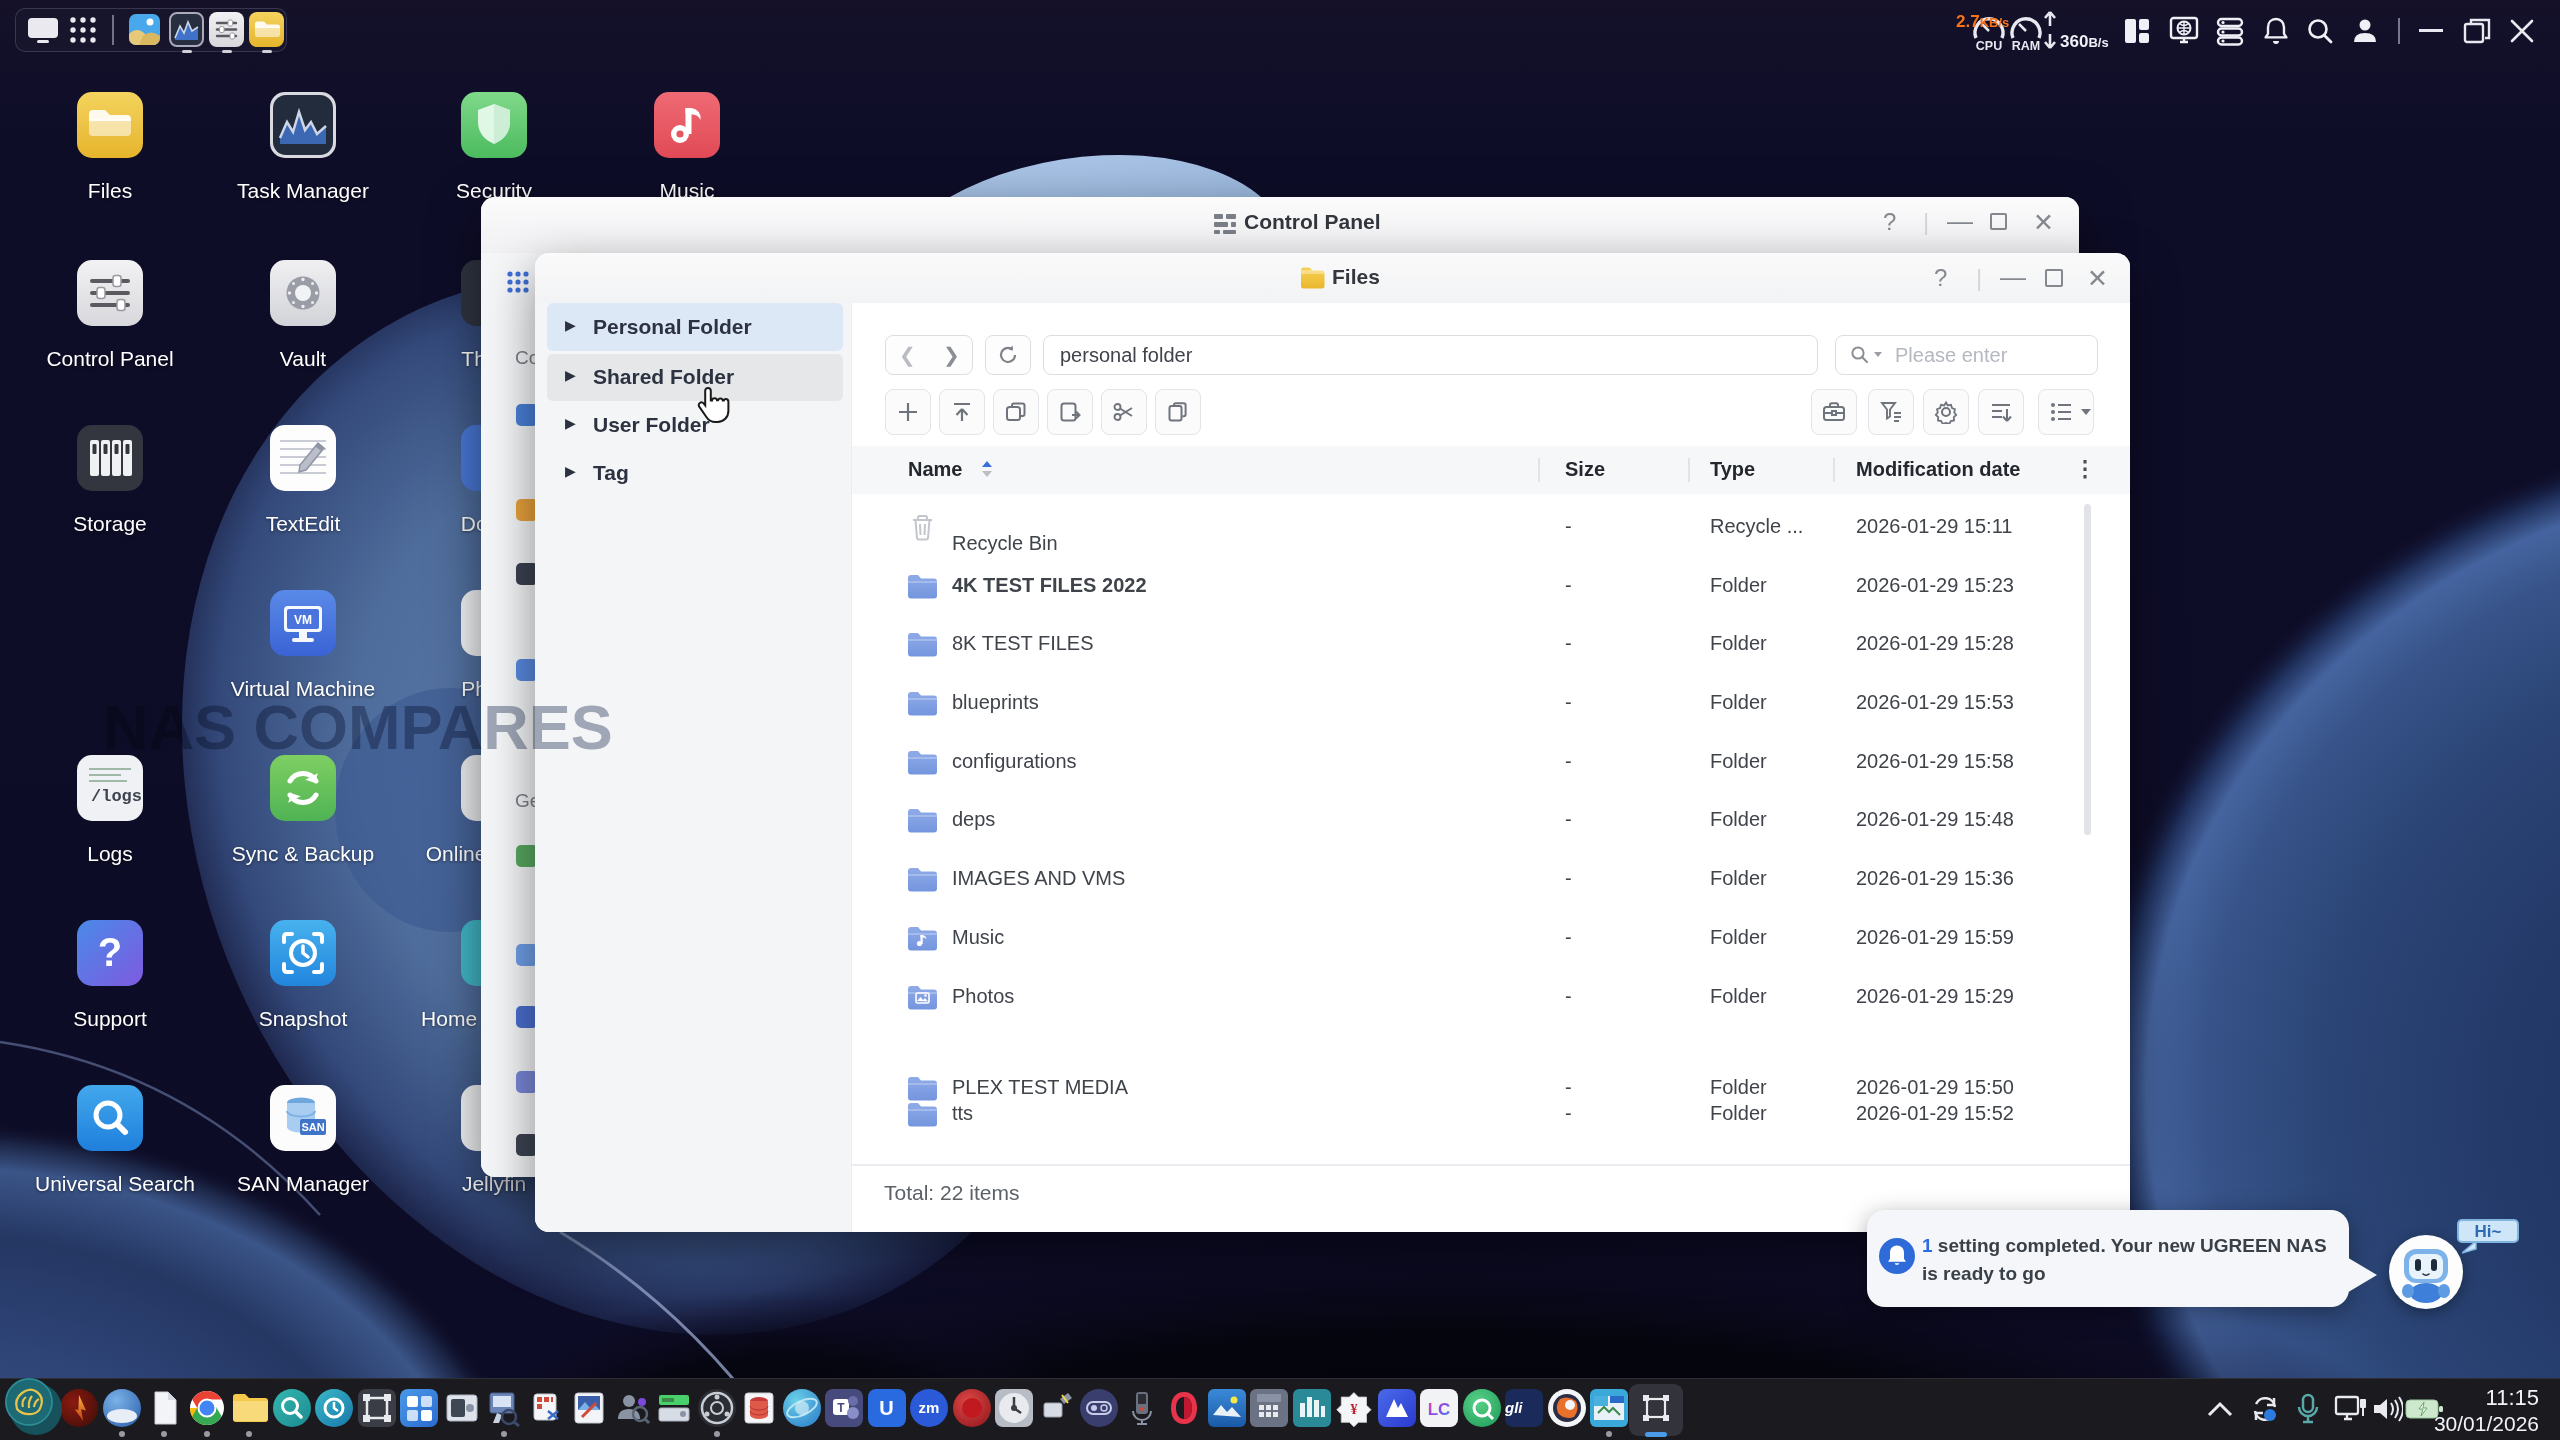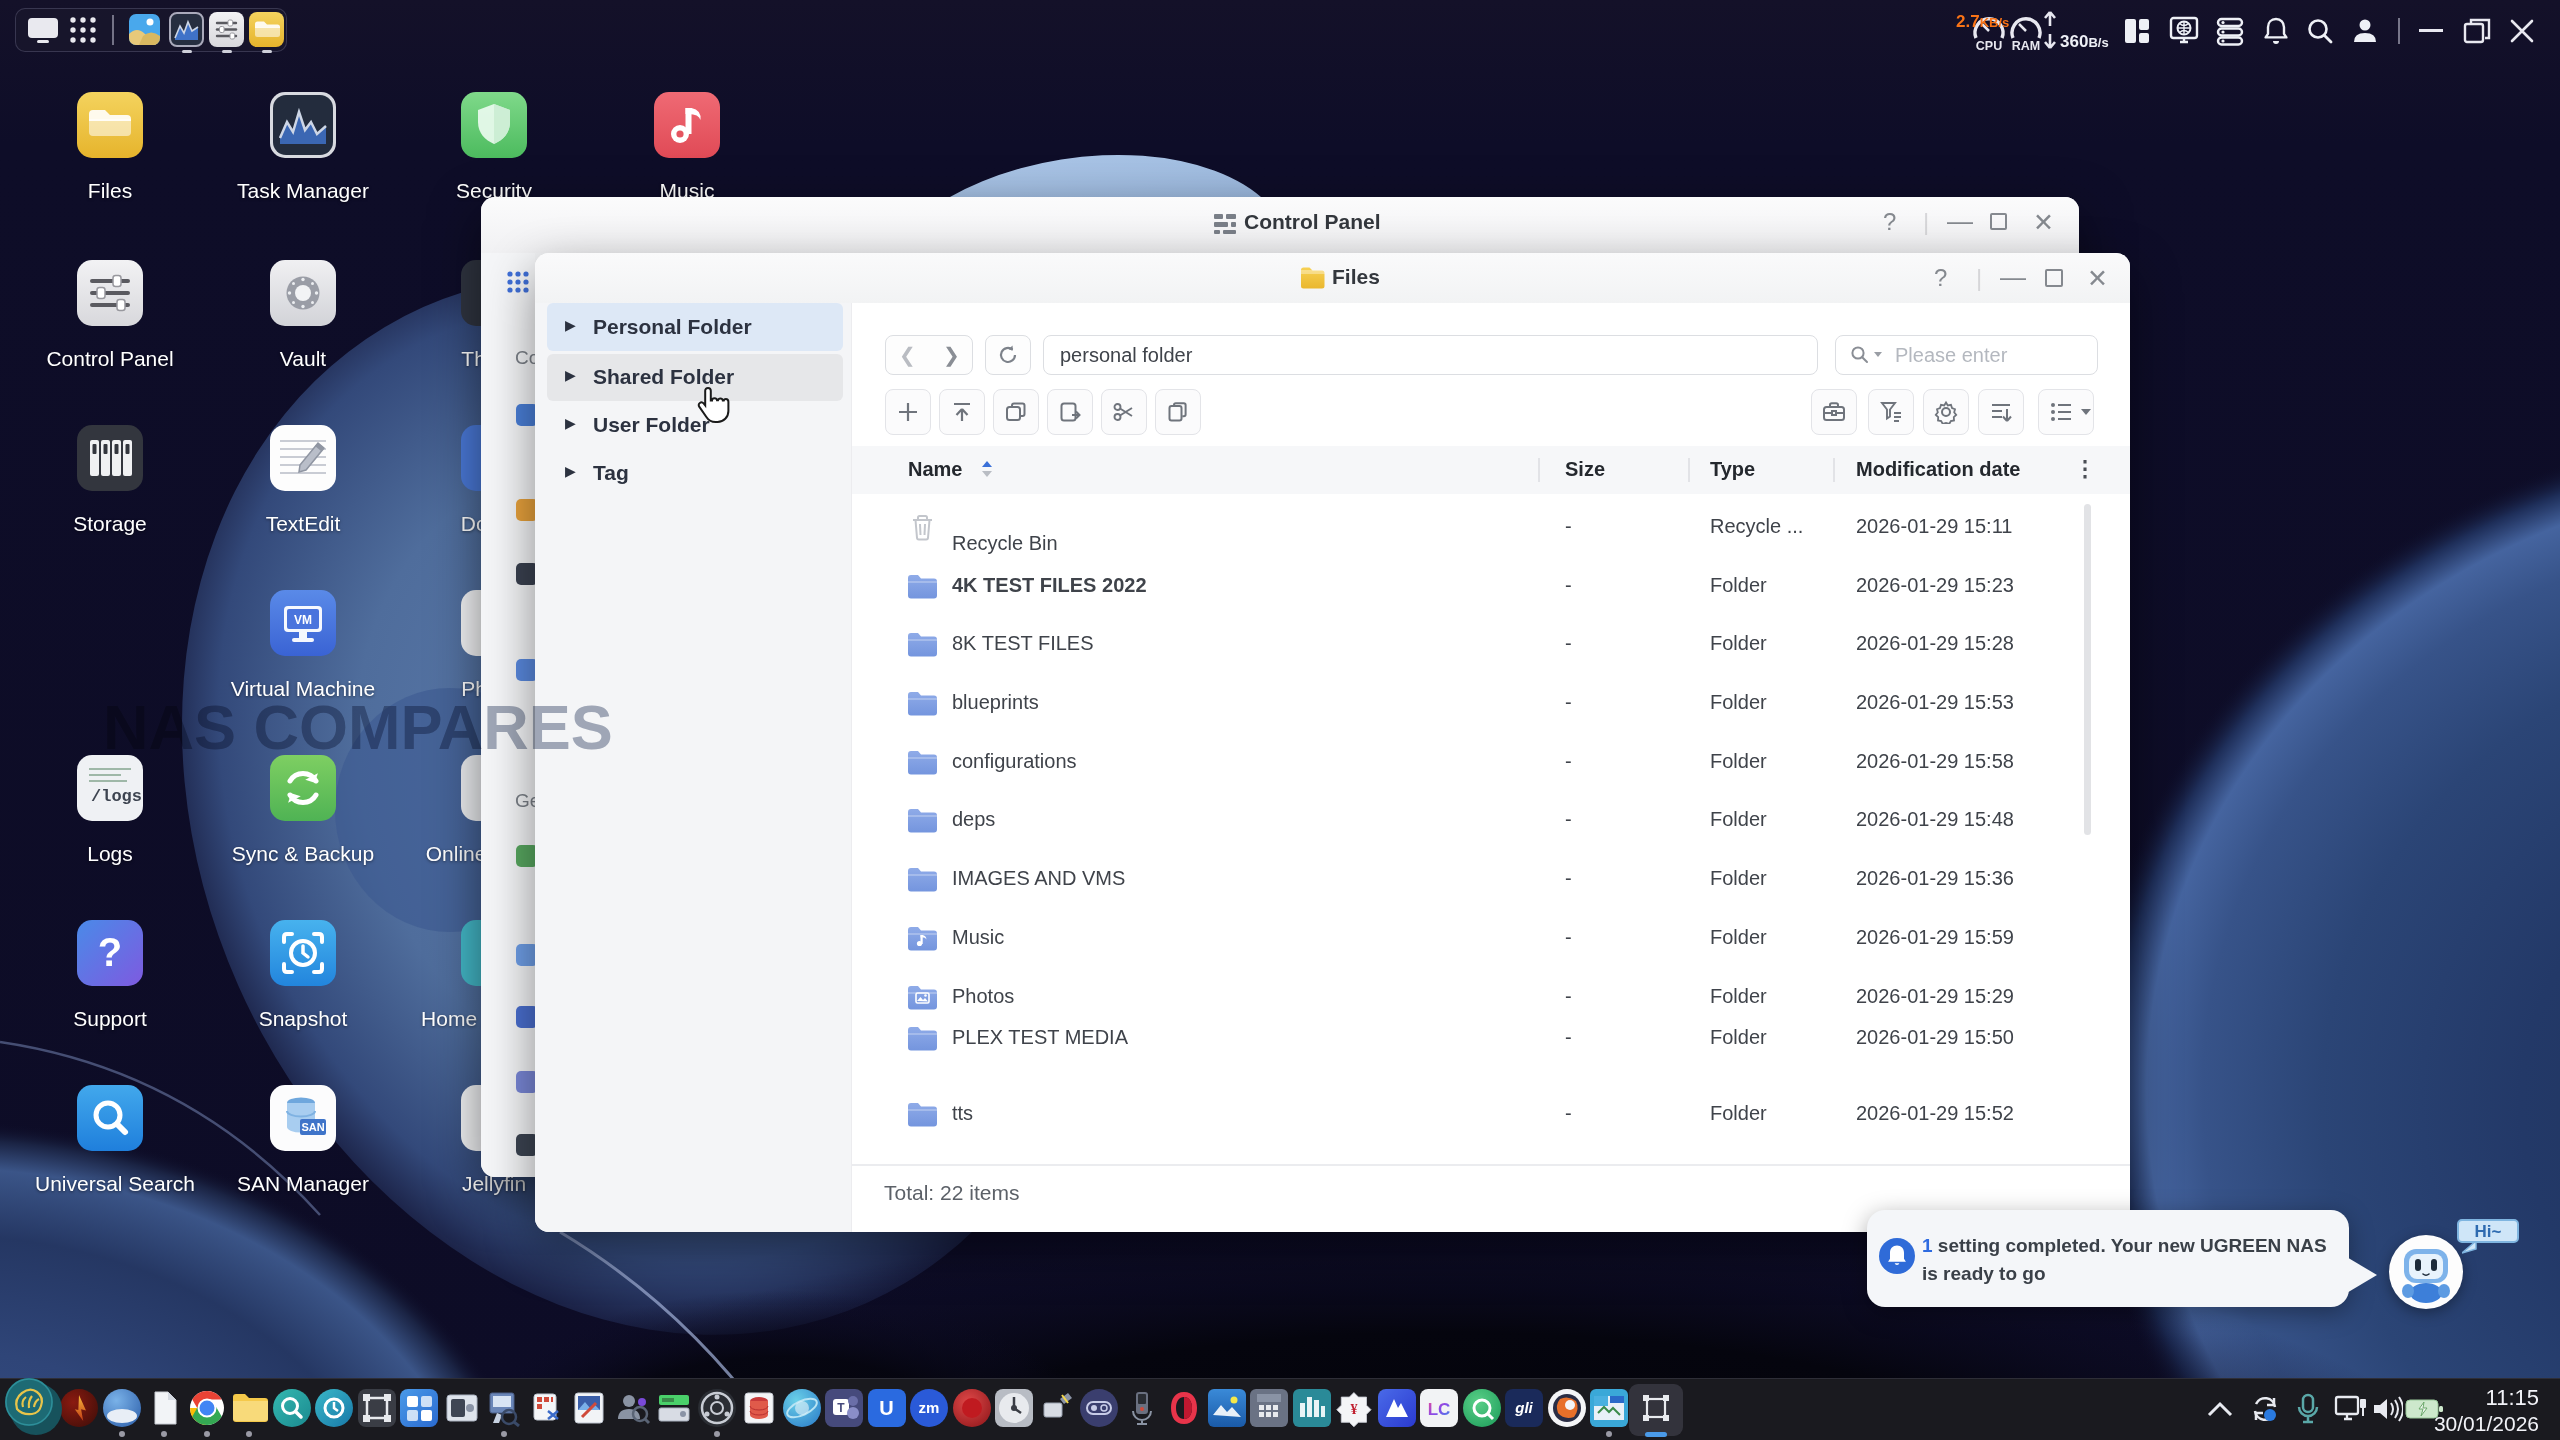--- a/index.html
+++ b/index.html
@@ -811,21 +811,21 @@
                 <rect x="10" y="12" width="13" height="10" rx="1.5" fill="none" stroke="#fff" stroke-width="1.6"></rect>
                 <path d="M11 20 l3.5-4 2.5 3 2-2 3 3.5 z"></path>
                 <circle cx="19.5" cy="14.5" r="1.3"></circle>
               </g>
             </svg></div>
 <div style="position:absolute;left:100px;top:17px;font-size:20px;color:#3f434a;">Photos</div>
 <div style="position:absolute;left:713px;top:17px;font-size:20px;color:#3f434a;">-</div>
 <div style="position:absolute;left:858px;top:17px;font-size:20px;color:#3f434a;">Folder</div>
 <div style="position:absolute;left:1004px;top:17px;font-size:20px;color:#3f434a;">2026-01-29 15:29</div>
 </div>
-<div style="position:absolute;left:0;top:706px;width:1278px;height:59px;">
+<div style="position:absolute;left:0;top:756px;width:1278px;height:59px;">
 <div style="position:absolute;left:54px;top:13px;"><svg width="33" height="33" viewBox="0 0 33 33">
               <defs>
                 <linearGradient id="gfold9" x1="0" y1="0" x2="0" y2="1">
                   <stop offset="0" stop-color="#8fabe8"></stop>
                   <stop offset="1" stop-color="#7495de"></stop>
                 </linearGradient>
               </defs>
               <path d="M2 8 q0-3 3-3 h7 l3 3.5 h13 q3 0 3 3 v14 q0 3-3 3 h-23 q-3 0-3-3 Z" fill="url(#gfold9)"></path>
               <path d="M2 11 h29 v2 h-29 z" fill="#fff" opacity="0.25"></path>
             </svg></div>
@@ -1128,21 +1128,21 @@
           </svg></div>
       </div>
       <div class="abs" style="left:1462.5px;top:1389px;width:38px;height:38px;">
         <div style="width:38px;height:38px;border-radius:50%;background:radial-gradient(circle at 40% 35%, #5ad088, #1a9a58);position:relative;overflow:hidden;"><svg width="38" height="38" viewBox="0 0 38 38">
             <circle cx="19" cy="19" r="8" fill="none" stroke="#fff" stroke-width="3"></circle>
             <line x1="25" y1="25" x2="30" y2="30" stroke="#fff" stroke-width="3"></line>
           </svg></div>
       </div>
       <div class="abs" style="left:1505.0px;top:1389px;width:38px;height:38px;">
         <div style="width:38px;height:38px;border-radius:8px;background:#1a2a5a;position:relative;overflow:hidden;">
-          <div style="color:#fff;font-size:15px;font-weight:700;font-style:italic;text-align:center;line-height:38px;">gli</div>
+          <div style="color:#fff;font-size:15px;font-weight:700;font-style:italic;line-height:38px;">gli</div>
         </div>
       </div>
       <div class="abs" style="left:1547.5px;top:1389px;width:38px;height:38px;">
         <div style="width:38px;height:38px;border-radius:50%;background:#f4f5f7;position:relative;overflow:hidden;"><svg width="38" height="38" viewBox="0 0 38 38">
             <circle cx="19" cy="19" r="14" fill="#2a2d45"></circle>
             <path d="M12 10 q8-4 16 2 q4 8-2 16 q-10 3-16-4 q-3-8 2-14 z" fill="#e8702a"></path>
             <circle cx="22" cy="16" r="5" fill="#f4f5f7"></circle>
           </svg></div>
       </div>
       <div class="abs" style="left:1590.0px;top:1389px;width:38px;height:38px;">

